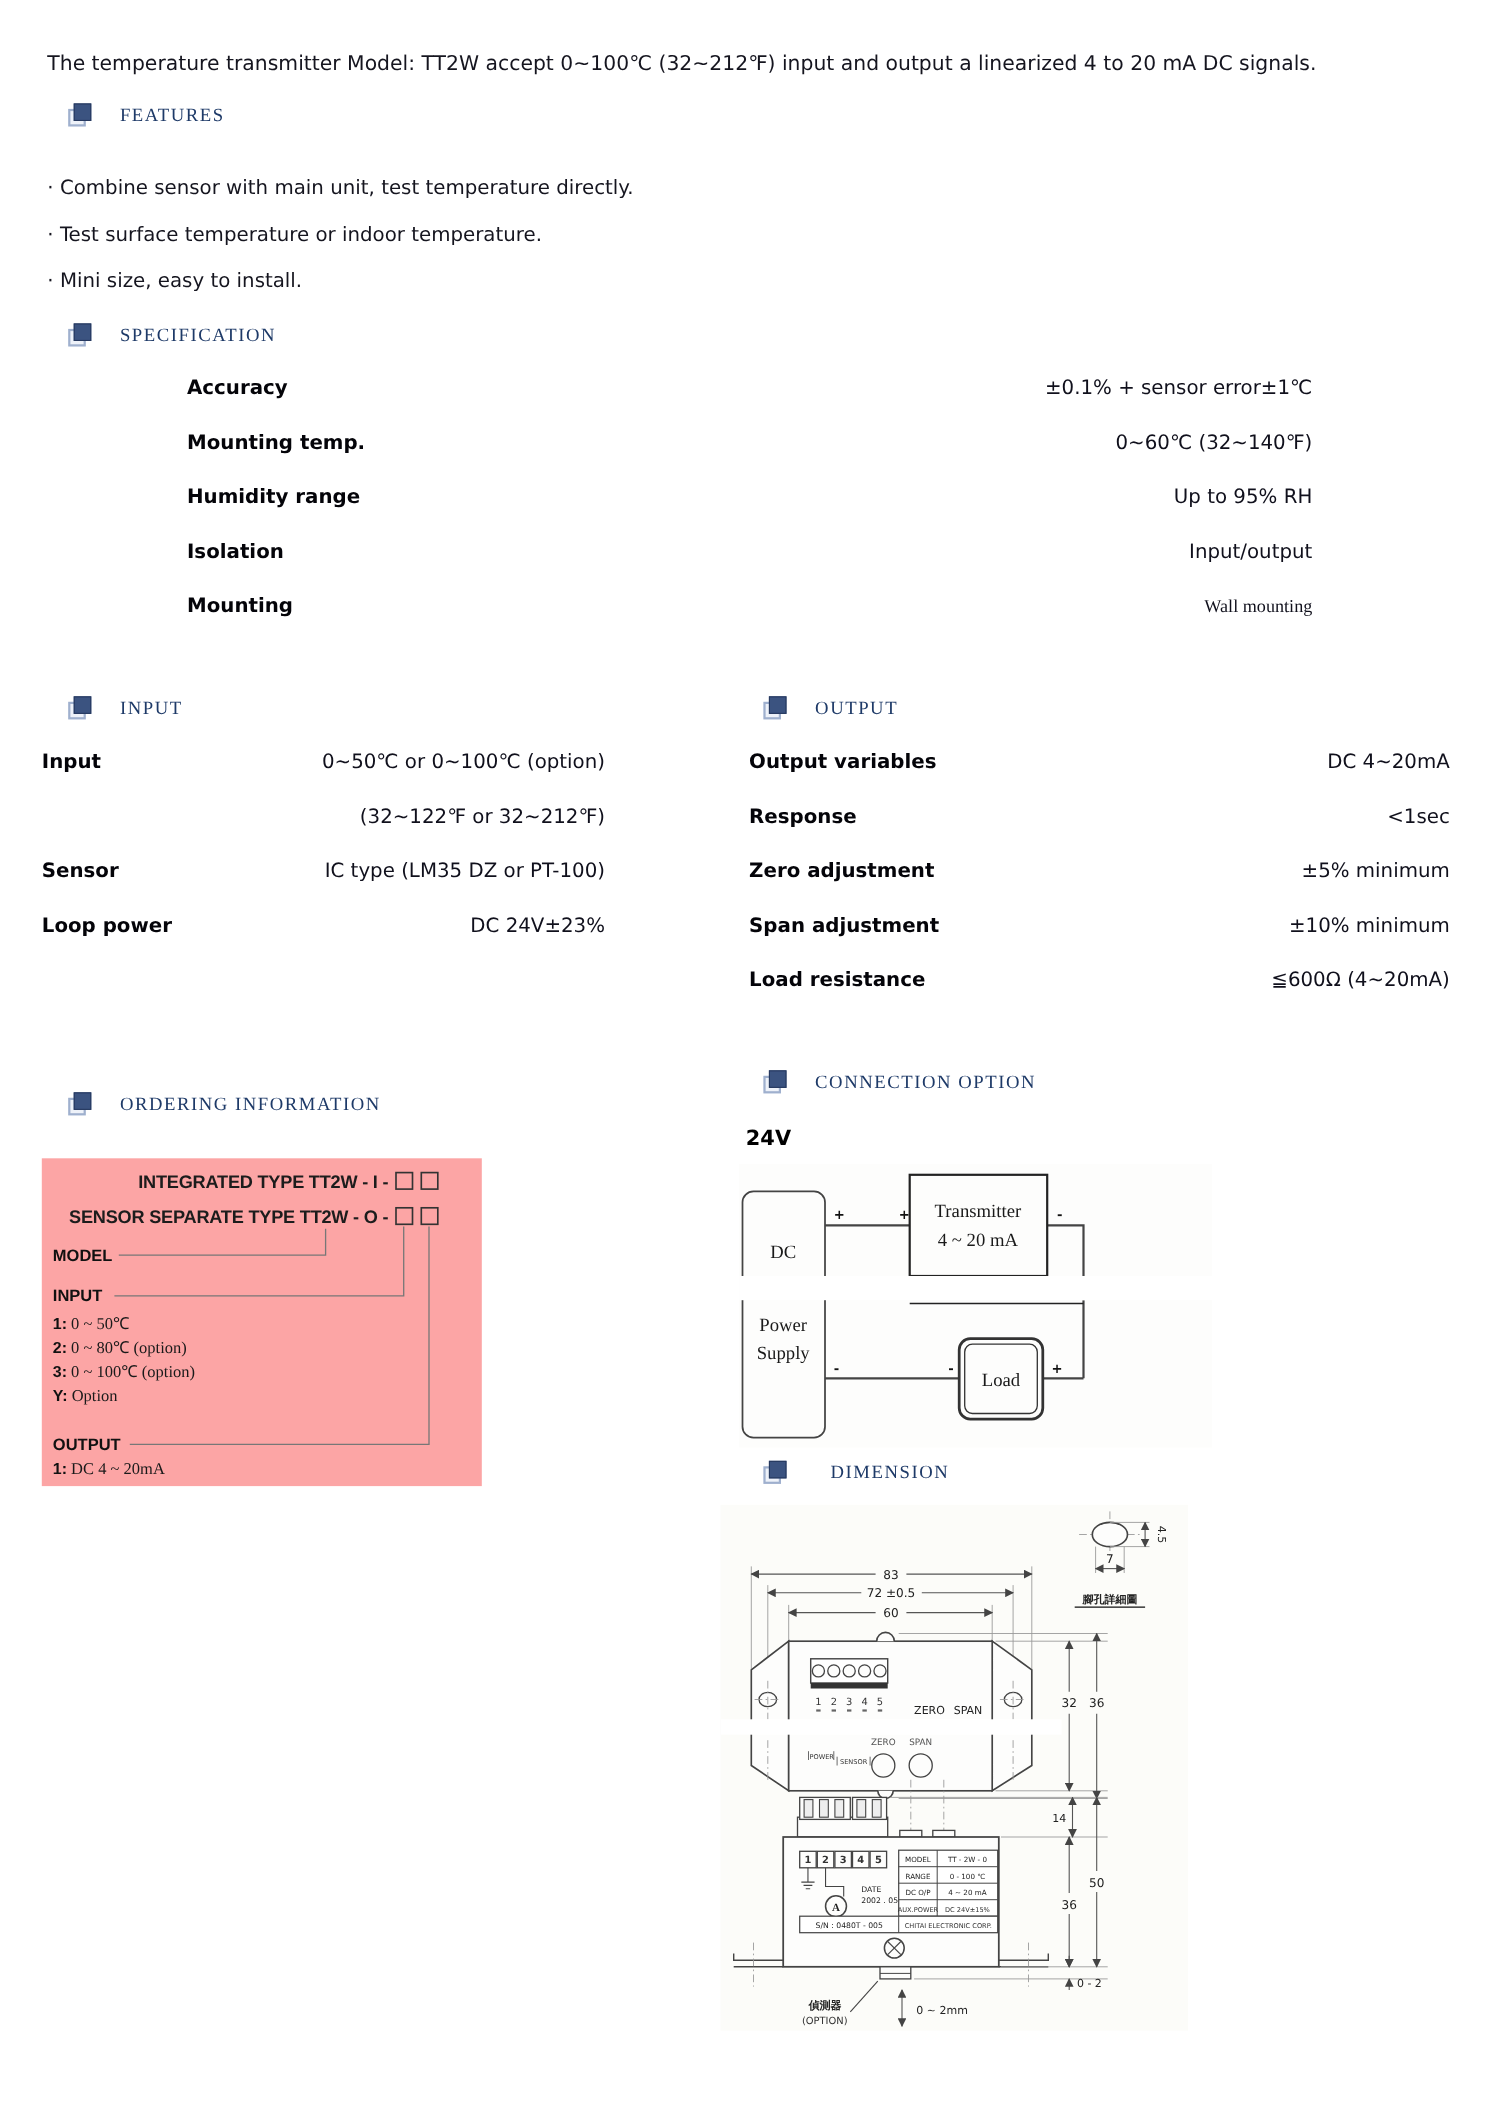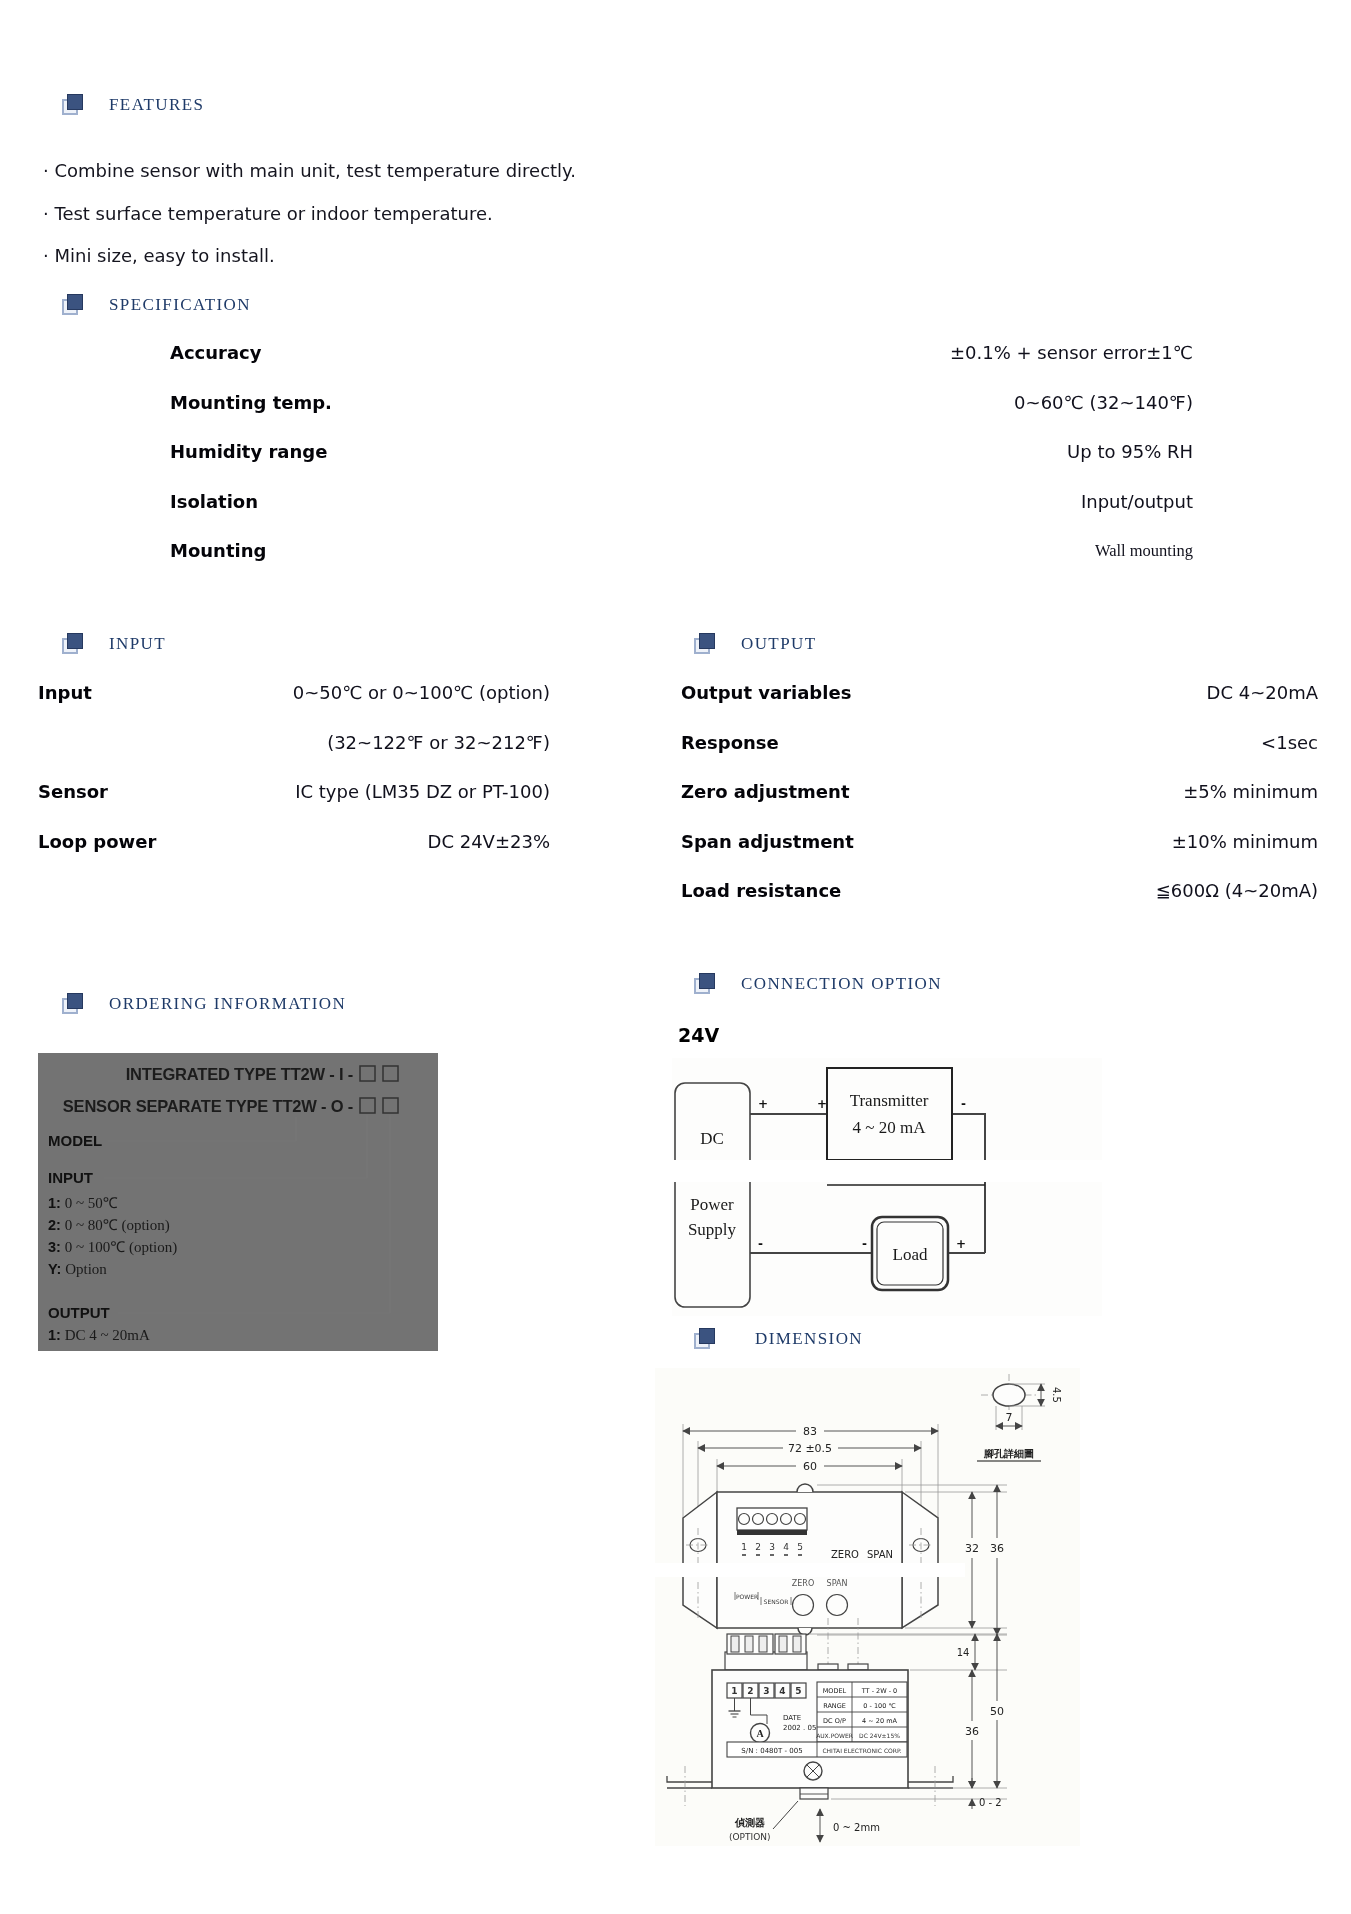--- a/index.html
+++ b/index.html
@@ -12,21 +12,21 @@
   .sec .txt{font-family:"Liberation Serif",serif;font-size:17px;color:#1e3a68;letter-spacing:1.4px;padding-top:1px;}
   .bicon{position:relative;width:21px;height:21px;flex:0 0 auto;}
   .bicon .b1{position:absolute;left:0;bottom:0;width:12px;height:12px;border:2px solid #9fb0ce;background:#eef2f9;}
   .bicon .b2{position:absolute;right:0;top:0;width:14px;height:14px;background:#3b5380;border:1px solid #26395f;}
   .kv .row{height:49.5px;display:flex;justify-content:space-between;align-items:center;}
   .kv .k{font-weight:bold;font-size:18px;color:#040409;}
   .kv .v{font-size:18px;color:#10101c;}
   .kv .v.serif{font-family:"Liberation Serif",serif;font-size:16.5px;}
   .v24{font-size:19px;font-weight:bold;color:#000;}
   .scan{position:absolute;}
-  .scan-ord{background:#737373;}
+  .scan-ord{background:#fca5a5;}
   .scan-con{background:#fdfdfc;}
   .scan-dim{background:#fcfcf9;}
   
   svg text{font-family:"DejaVu Sans",sans-serif;}
   .ol{stroke:#444;stroke-width:1.5;fill:#fdfdfc;}
   .ol2{stroke:#444;stroke-width:1.2;fill:#fdfdfc;}
   .wire{stroke:#444;stroke-width:2;fill:none;}
   .dl{stroke:#555;stroke-width:1;fill:none;}
   .ext{stroke:#999;stroke-width:0.8;fill:none;}
   .dd{stroke:#999;stroke-width:0.8;fill:none;stroke-dasharray:7 3 1.5 3;}
@@ -45,20 +45,21 @@
   .ord-ser{font-family:"Liberation Serif",serif;font-size:15px;fill:#1a1a1a;}
   .ord-line{stroke:#777;stroke-width:1.2;fill:none;}
   .cn-txt{font-family:"Liberation Serif",serif;font-size:17px;fill:#1a1a1a;}
   .cn-pm{font-size:12px;font-weight:bold;fill:#111;}
 </style>
 </head>
 <body>
 
 <div class="page">
 
+  <div class="abs intro">The temperature transmitter Model: TT2W accept 0~100℃ (32~212℉) input and output a linearized 4 to 20 mA DC signals.</div>
 
   <div class="abs sec" style="left:46px;top:94px;">
     <span class="bicon">
         <span class="b1"></span>
         <span class="b2"></span>
       </span>
     <span class="txt">FEATURES</span>
   </div>
   <div class="abs bullet" style="top:160px;">· Combine sensor with main unit, test temperature directly.</div>
   <div class="abs bullet" style="top:203px;">· Test surface temperature or indoor temperature.</div>

